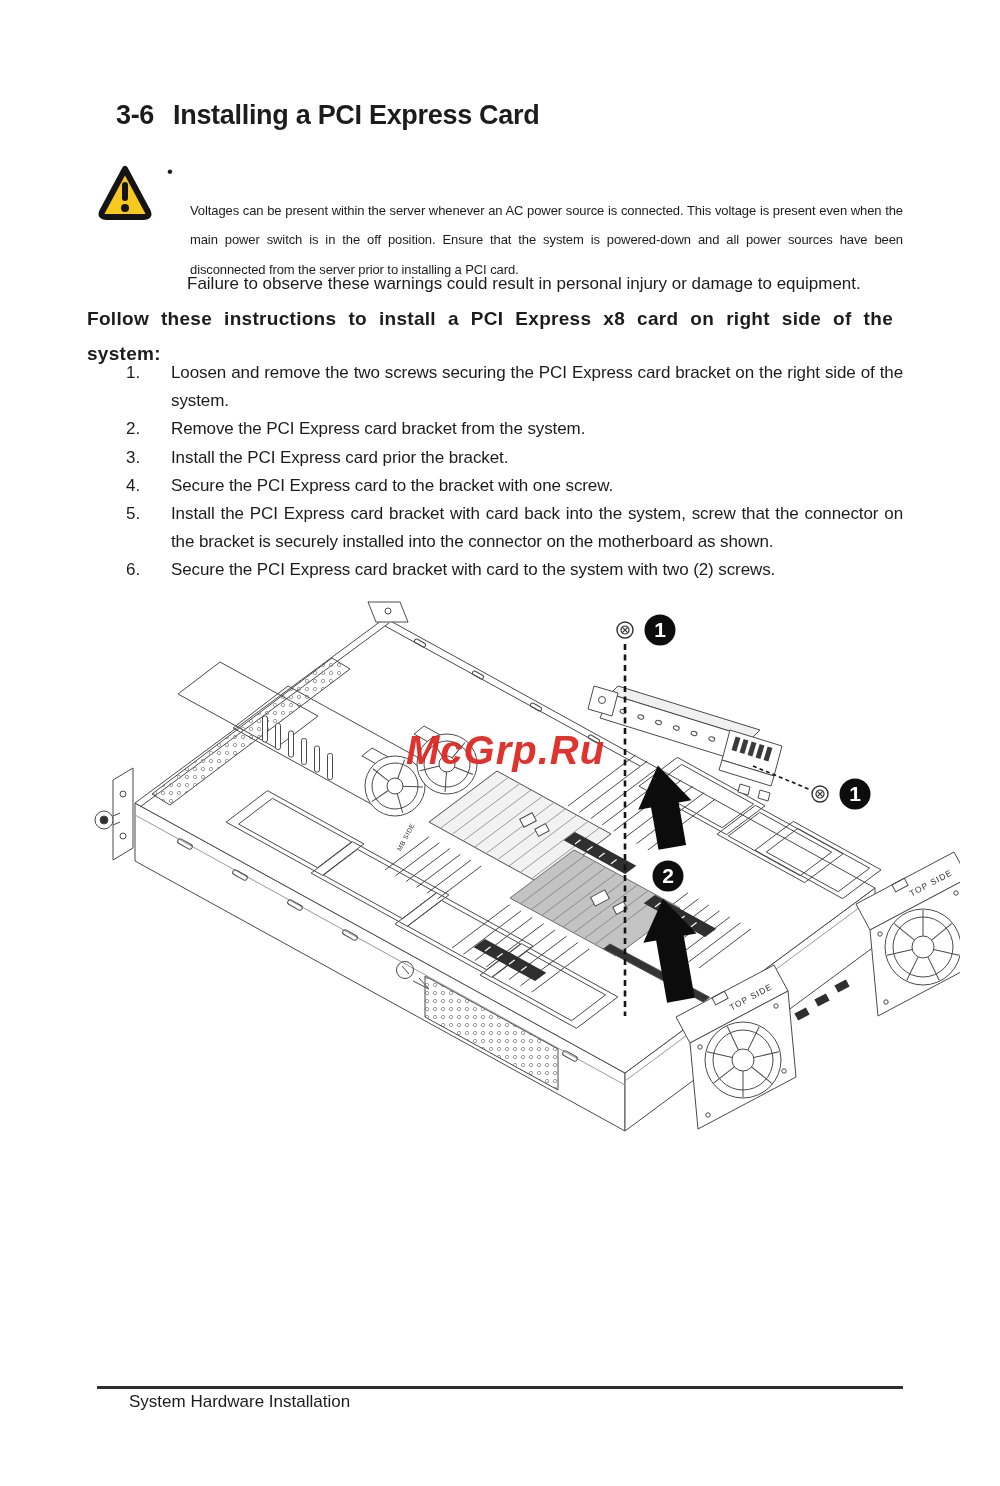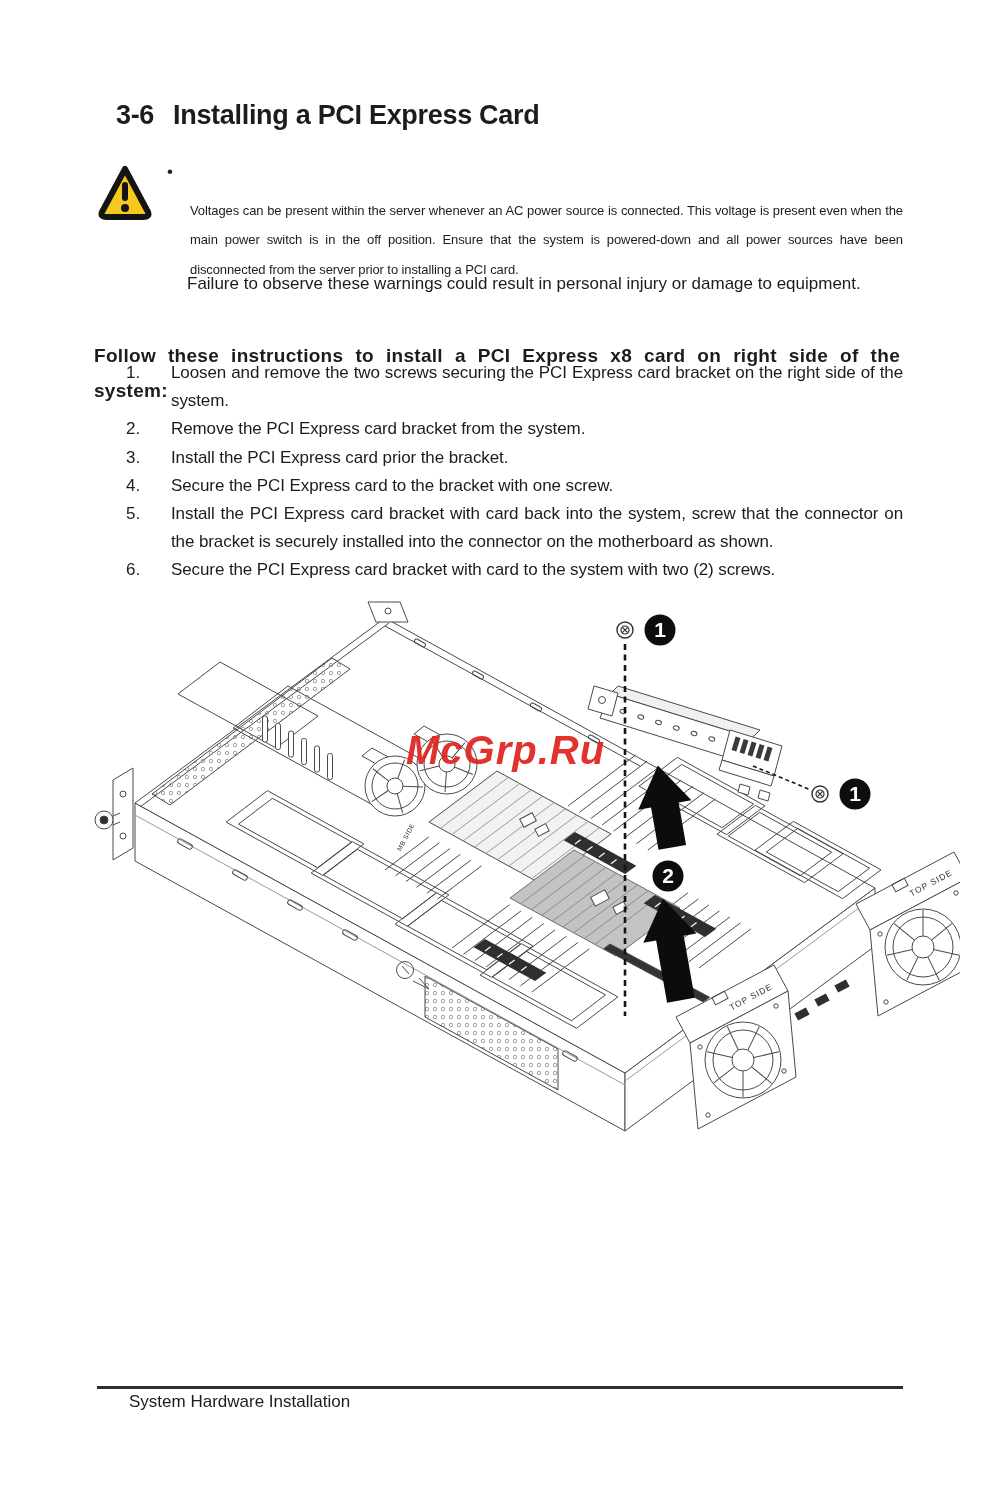--- a/index.html
+++ b/index.html
@@ -15,21 +15,21 @@
   .title{position:absolute;left:97px;top:100px;font-size:27px;font-weight:bold;letter-spacing:-0.3px;text-align:center;}
   .title .sec{display:inline-block;width:76px;}
   .warn-row{position:absolute;left:95px;top:160px;width:808px;}
   .warn-icon{position:absolute;left:3px;top:5px;width:54px;height:56px;}
   .warn-bullet{position:absolute;left:72px;top:2px;font-size:17px;}
   .warn-text{
     position:absolute;left:95px;top:0;width:713px;font-size:13px;line-height:29.4px;
     text-align:justify;letter-spacing:-0.1px;margin-top:36px;
   }
   .warn-note{position:absolute;left:167px;top:274px;font-size:17px;margin-left:20px;}
-  .instr-heading{position:absolute;left:94px;top:301px;width:806px;font-size:19px;font-weight:bold;line-height:35px;letter-spacing:0.3px;margin-top:37px;}
+  .instr-heading{position:absolute;left:87px;top:301px;width:806px;font-size:19px;font-weight:bold;line-height:35px;letter-spacing:0.3px;}
   .instr-heading .hl1{display:block;text-align:justify;text-align-last:justify;}
   .steps{position:absolute;left:126px;top:359px;width:777px;font-size:17px;line-height:28.2px;}
   .step{display:flex;}
   .step-num{width:45px;flex:none;}
   .step-text{flex:1;text-align:justify;letter-spacing:-0.1px;}
   .figure{position:absolute;left:80px;top:598px;width:880px;height:550px;}
   .footer-rule{position:absolute;left:97px;top:1386px;width:806px;height:3px;background:#2e2e2e;}
   .footer-left{position:absolute;left:97px;top:1392px;font-size:17px;margin-left:32px;}
   .footer-page{position:absolute;left:0;right:0;top:1392px;text-align:center;font-size:17px;}
   svg text{font-family:"Liberation Sans","DejaVu Sans",sans-serif;}

